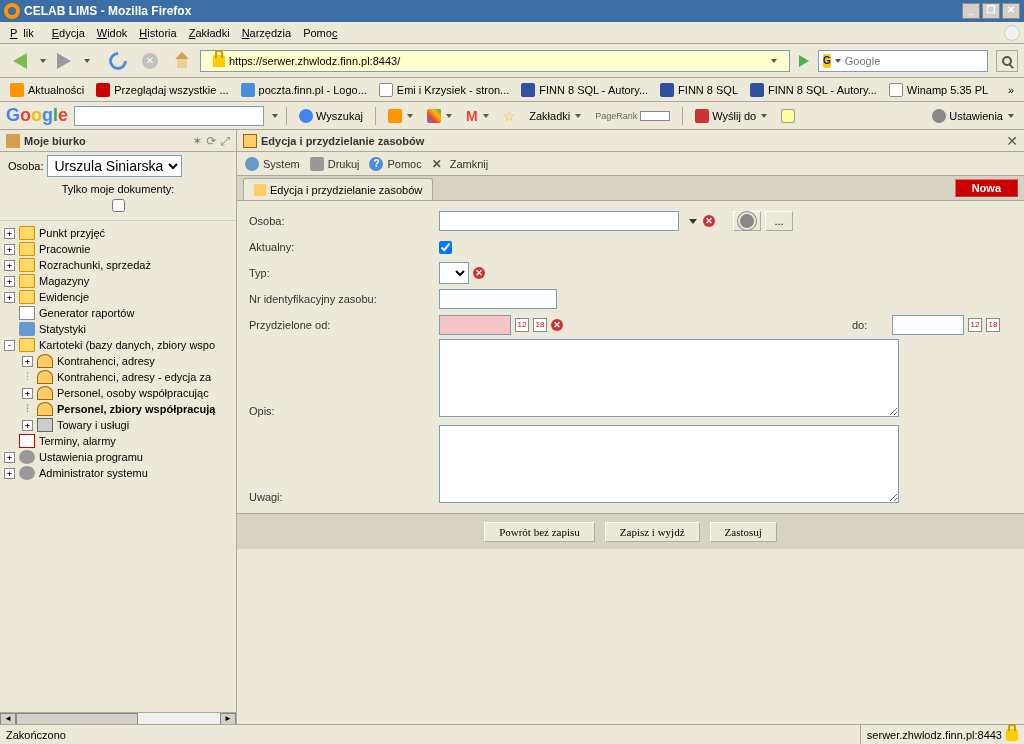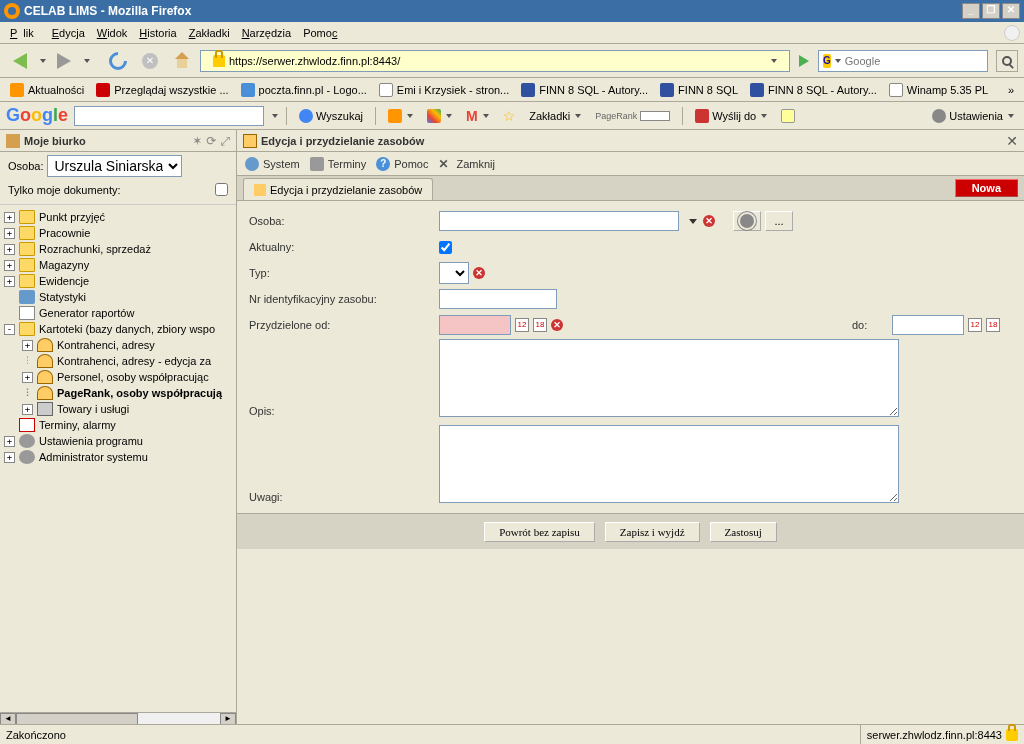--- a/index.html
+++ b/index.html
@@ -67,21 +67,21 @@
 .sidebar { width: 237px; background: #ece9d8; border-right: 1px solid #aca899; display: flex; flex-direction: column; }
 .content { flex: 1; background: #ece9d8; display: flex; flex-direction: column; }
 
 
 .sb-hdr { height: 22px; background: #ece9d8; border-bottom: 1px solid #aca899; display: flex; align-items: center; padding: 0 6px; font-weight: bold; color: #333; }
 .sb-hdr .sb-ic { width: 14px; height: 14px; background: #d4a050; margin-right: 4px; }
 .sb-hdr .sb-acts { margin-left: auto; display: flex; gap: 4px; color: #888; font-weight: normal; font-size: 12px;}
 
 .sb-row { display: flex; align-items: center; padding: 3px 8px; gap: 4px; }
 .sb-row select { border: 1px solid #7f9db9; font-size: 11px; background: #fff; }
-.sb-row.right { justify-content: space-between; }
+.sb-row.right { justify-content: space-between; flex-direction: column; }
 
 
 .tree { flex: 1; overflow: auto; background: #ece9d8; padding: 4px 0; }
 .tree-item { display: flex; align-items: center; padding: 1px 4px; cursor: pointer; font-size: 11px; white-space: nowrap; }
 .tree-item.lvl0 { padding-left: 4px; }
 .tree-item.lvl1 { padding-left: 22px; }
 .tree-item.bold { font-weight: bold; }
 .tree-exp { width: 11px; height: 11px; border: 1px solid #888; background: #fff; text-align: center; line-height: 9px; font-size: 9px; margin-right: 4px; cursor: pointer; font-family: monospace; }
 .tree-exp.empty { border: none; background: transparent; }
 .tree-exp.dots { border: none; background: transparent; color: #888; }
@@ -331,27 +331,27 @@
           <span class="tree-ic folder"></span>
           <span>Magazyny</span>
         </div>
       <div class="tree-item lvl0">
           <span class="tree-exp">+</span>
           <span class="tree-ic folder"></span>
           <span>Ewidencje</span>
         </div>
       <div class="tree-item lvl0">
           <span class="tree-exp empty"></span>
+          <span class="tree-ic doc"></span>
+          <span>Generator raportów</span>
+        </div>
+      <div class="tree-item lvl0">
+          <span class="tree-exp empty"></span>
           <span class="tree-ic db"></span>
           <span>Statystyki</span>
-        </div>
-      <div class="tree-item lvl0">
-          <span class="tree-exp empty"></span>
-          <span class="tree-ic doc"></span>
-          <span>Generator raportów</span>
         </div>
       <div class="tree-item lvl0">
           <span class="tree-exp">-</span>
           <span class="tree-ic folder"></span>
           <span>Kartoteki (bazy danych, zbiory wspo</span>
         </div>
       <div class="tree-item lvl1">
           <span class="tree-exp">+</span>
           <span class="tree-ic person"></span>
           <span>Kontrahenci, adresy</span>
@@ -362,21 +362,21 @@
           <span>Kontrahenci, adresy - edycja za</span>
         </div>
       <div class="tree-item lvl1">
           <span class="tree-exp">+</span>
           <span class="tree-ic person"></span>
           <span>Personel, osoby współpracując</span>
         </div>
       <div class="tree-item lvl1 bold">
           <span class="tree-exp dots">⋮</span>
           <span class="tree-ic person"></span>
-          <span>PageRank, osoby współpracują</span>
+          <span>Personel, zbiory współpracują</span>
         </div>
       <div class="tree-item lvl1">
           <span class="tree-exp">+</span>
           <span class="tree-ic cart"></span>
           <span>Towary i usługi</span>
         </div>
       <div class="tree-item lvl0">
           <span class="tree-exp empty"></span>
           <span class="tree-ic cal"></span>
           <span>Terminy, alarmy</span>
@@ -407,21 +407,21 @@
       <span>Edycja i przydzielanie zasobów</span>
       <span class="ct-close">✕</span>
     </div>
     <div class="ct-tb">
       <div class="tbitem">
           <span class="tbic sys"></span>
           <span>System</span>
         </div>
       <div class="tbitem">
           <span class="tbic print"></span>
-          <span>Terminy</span>
+          <span>Drukuj</span>
         </div>
       <div class="tbitem">
           <span class="tbic help">?</span>
           <span>Pomoc</span>
         </div>
       <div class="tbitem">
           <span class="tbic close">✕</span>
           <span>Zamknij</span>
         </div>
     </div>

